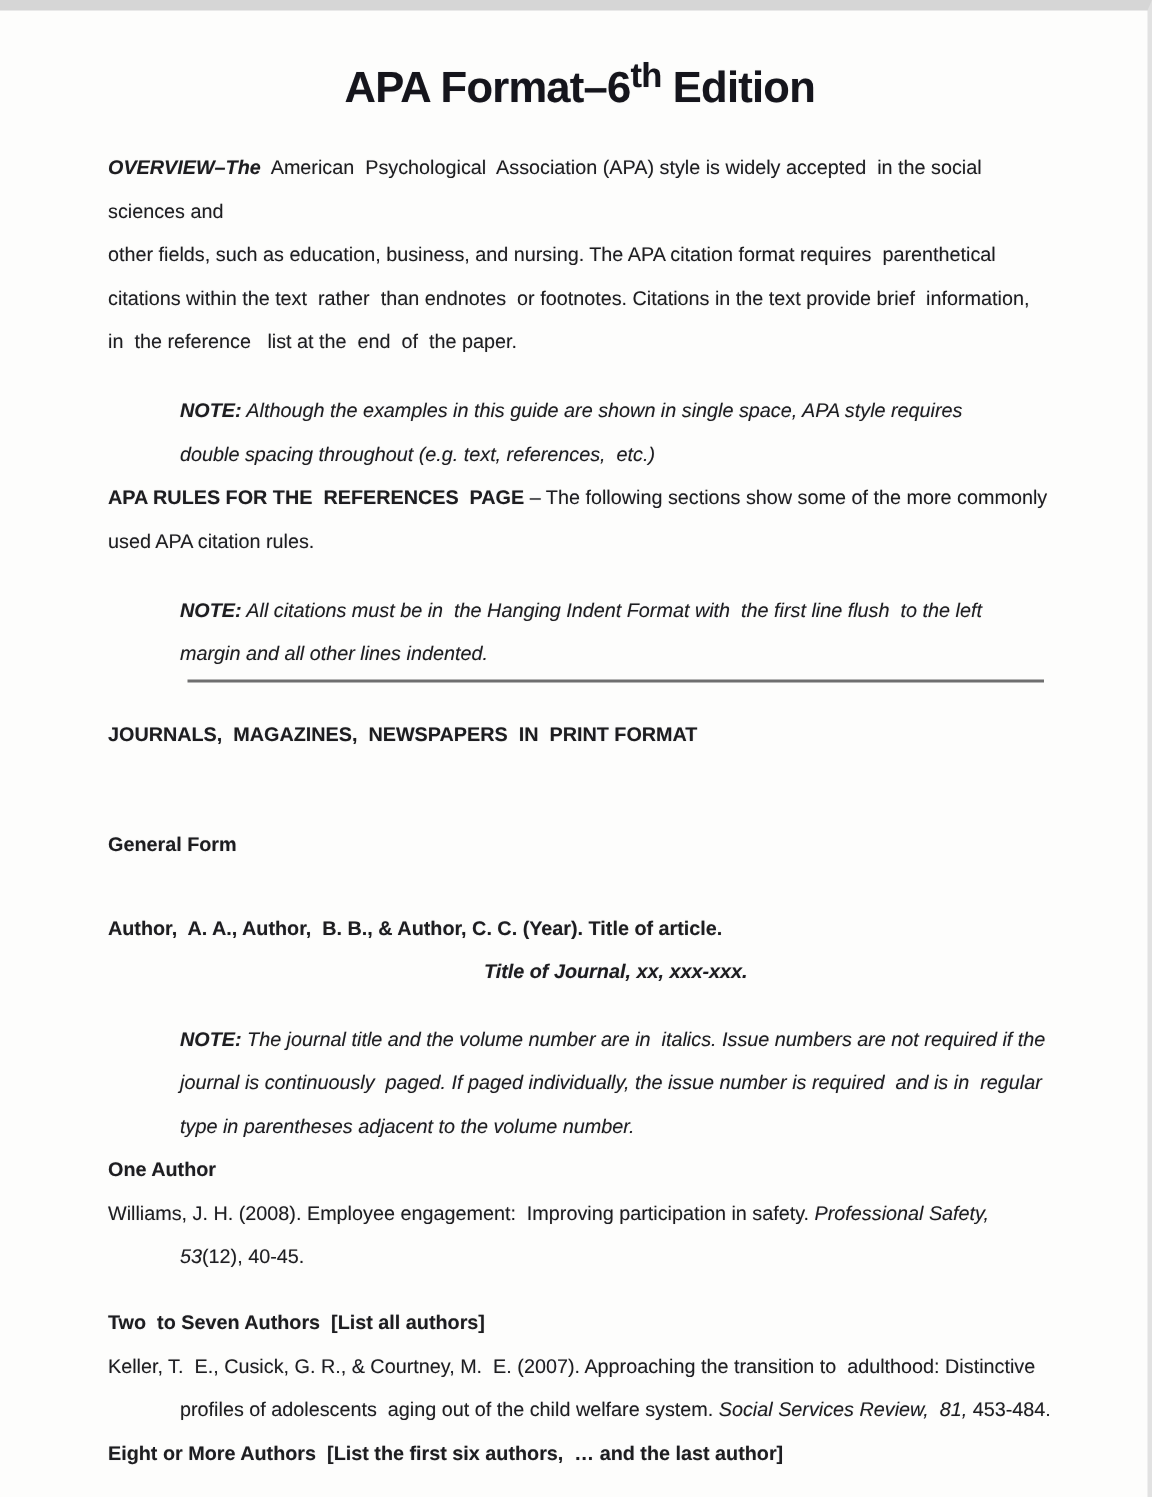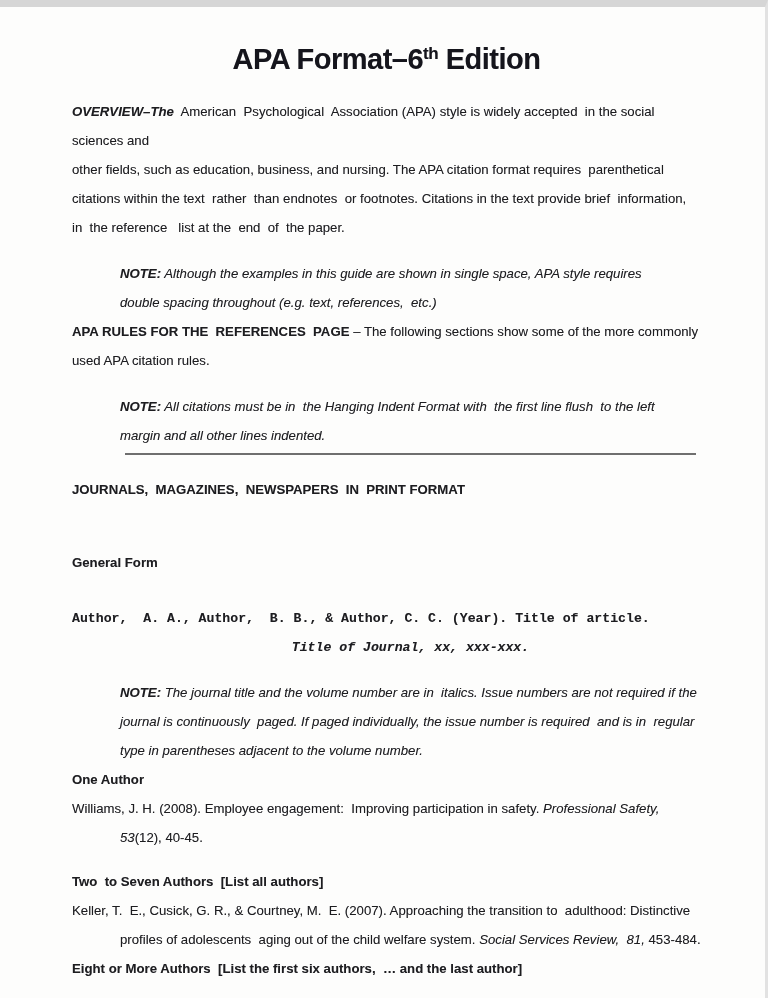--- a/index.html
+++ b/index.html
@@ -27,21 +27,21 @@
   .doc-title {
     text-align: center;
     font-size: 29px;
     line-height: 44px;
     font-weight: bold;
     letter-spacing: -0.5px;
     color: #15151c;
     white-space: pre-wrap;
   }
   .doc-title sup {
-    font-size: 17px;
+    font-size: 23px;
     line-height: 0;
     vertical-align: 10px;
   }
 
   .body-text { font-size: 13.2px; }
 
   .ln {
     display: block;
     line-height: 29px;
     white-space: pre-wrap;
@@ -54,21 +54,21 @@
   .bi { font-weight: bold; font-style: italic; text-align: center; }
   .b  { font-weight: bold; }
   .it { font-style: italic; }
 
   .mt-overview { margin-top: 16px; }
   .mt-note1    { margin-top: 17px; }
   .mt-rules    { }
   .mt-note2    { margin-top: 17px; }
   .mt-journals { margin-top: 20px; }
   .mt-general  { margin-top: 44px; }
-  .mt-authorform { margin-top: 27px; font-family: Liberation Mono, monospace; }
+  .mt-authorform { margin-top: 27px; }
   .mt-note3    { margin-top: 16px; }
   .mt-twoseven { margin-top: 15px; }
 
   .rule {
     border: none;
     border-top: 2px solid #6f6f6f;
     width: 571px;
     margin: 3px 0 0 53px;
   }
 </style>

